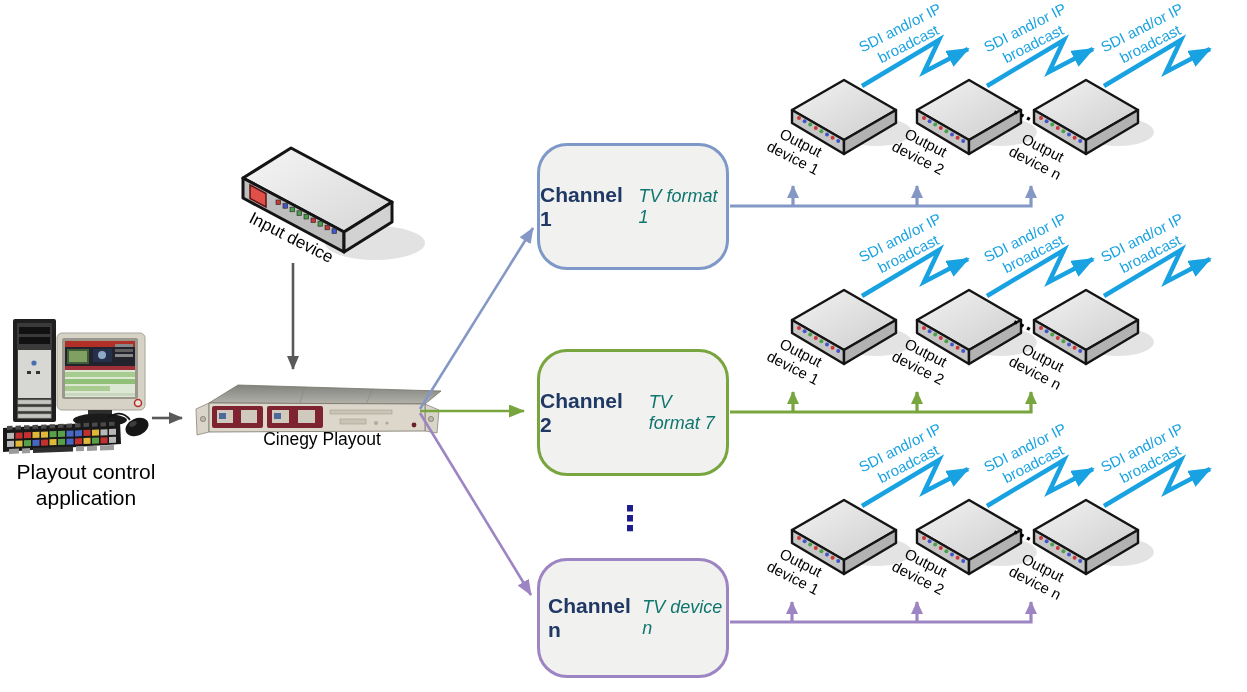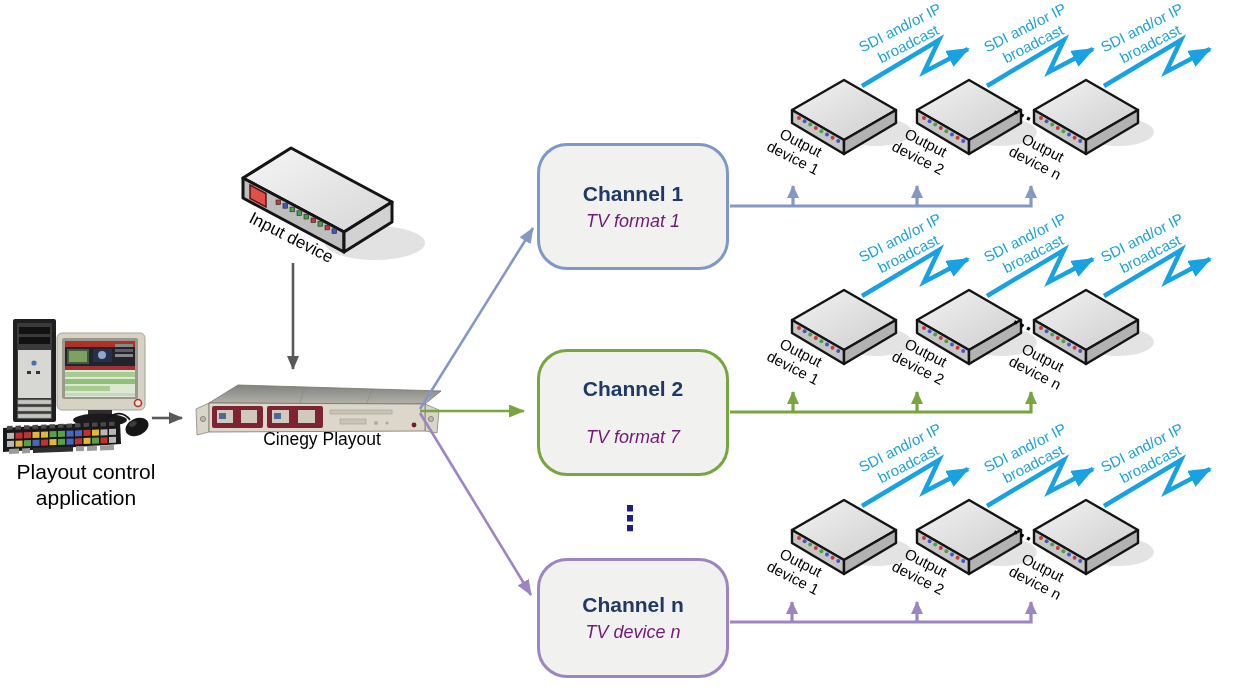--- a/index.html
+++ b/index.html
@@ -8,27 +8,27 @@
     font-family:"Liberation Sans","DejaVu Sans",sans-serif;
   }
   .canvas svg{position:absolute;left:0;top:0;}
   .lbl{position:absolute;color:#000;text-align:center;}
   .pc-label{left:2px;top:459px;width:168px;font-size:21px;line-height:1.22;}
   .server-label{left:232px;top:429px;width:180px;font-size:17.5px;text-align:center;}
   .input-label{left:226px;top:228px;width:130px;font-size:17px;transform:rotate(27deg);}
   .channel{
     position:absolute;left:537px;width:192px;box-sizing:border-box;
     border:3px solid #888;border-radius:30px;background:#F1F1F0;
-    display:flex;flex-direction:column;align-items:center;justify-content:center;gap:5px;
+    display:flex;flex-direction:row;align-items:center;justify-content:center;gap:5px;
   }
   .ch1{top:143px;height:127px;border-color:#7E99C7;}
   .ch2{top:349px;height:127px;border-color:#78A53E;gap:26px;}
-  .chn{top:558px;height:120px;border-color:#9C85C2;}
+  .chn{top:558px;height:120px;border-color:#9C85C2;padding-left:8px;}
   .ch-name{font-size:21px;font-weight:bold;color:#1F3864;}
-  .ch-format{font-size:18px;font-style:italic;color:#701a75;}
+  .ch-format{font-size:18px;font-style:italic;color:#0f766e;}
   .v-dots{
     position:absolute;left:612px;top:496px;width:36px;text-align:center;
     font-size:34px;font-weight:bold;color:#1C1C8E;line-height:1.3;
   }
   .dev-label{
     position:absolute;width:84px;text-align:center;font-size:15px;line-height:1.15;
     color:#000;transform:rotate(27deg);
   }
   .row-dots{
     position:absolute;width:30px;text-align:center;font-size:22px;font-weight:bold;

